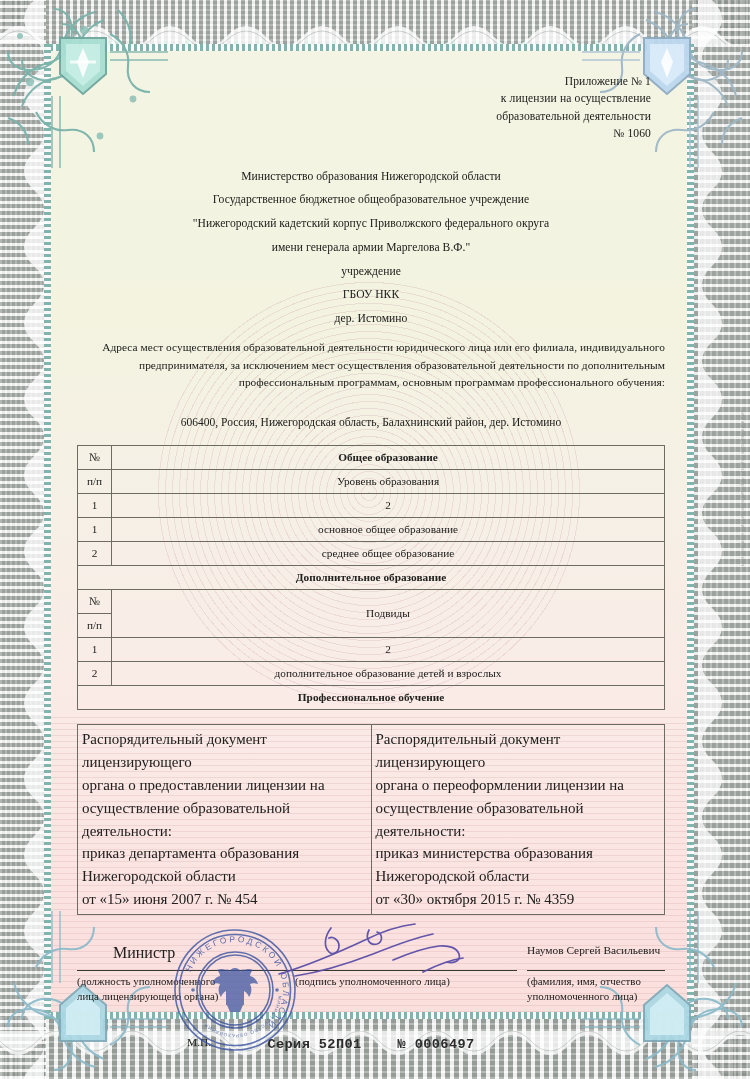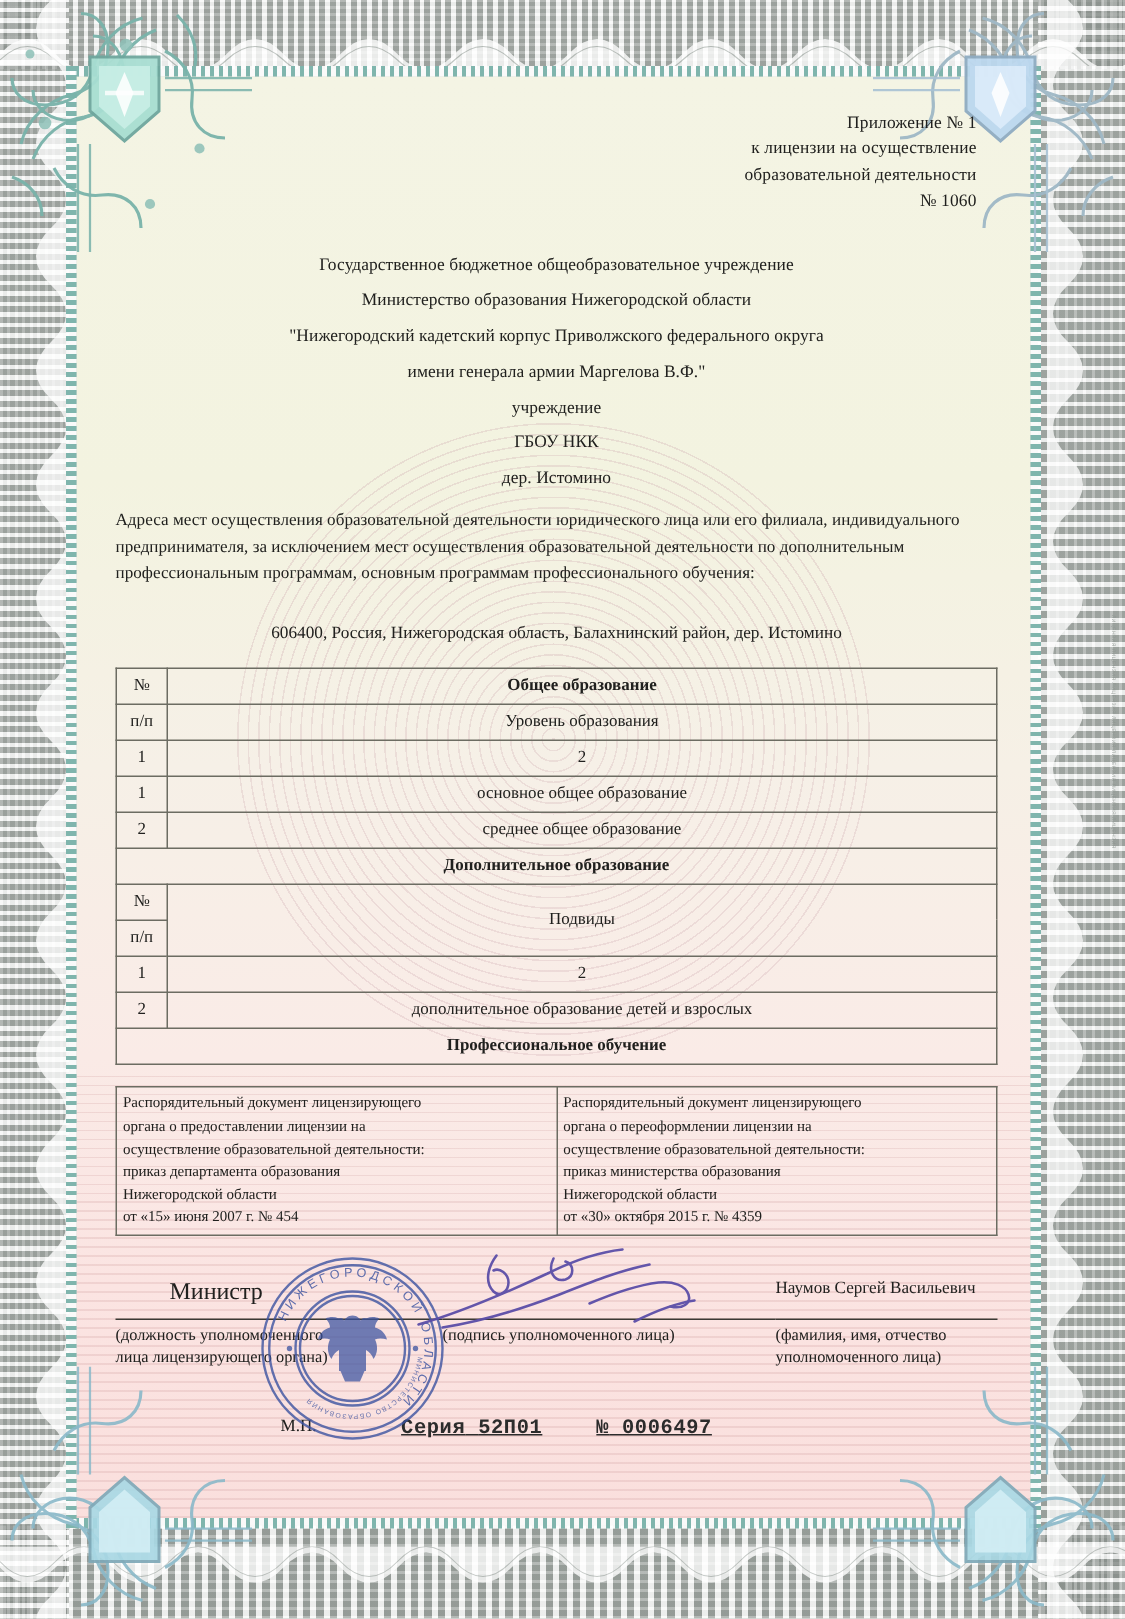--- a/index.html
+++ b/index.html
@@ -135,21 +135,21 @@
     line-height: 1.5;
     margin: 8px 14px 0 0;
     letter-spacing: .1px;
   }
 
   .org-block { text-align: center; margin-top: 22px; }
   .org-block div { line-height: 2.05; font-size: 11.6px; letter-spacing: .05px; }
 
   .addr-para {
     margin-top: 8px;
-    text-align: left;
+    text-align: right;
     font-size: 11.4px;
     line-height: 1.56;
     letter-spacing: .02px;
   }
   .addr-line {
     margin-top: 22px;
     font-size: 11.5px;
     text-align: center;
   }
 
@@ -168,50 +168,49 @@
   }
   .numcol { width: 34px; text-align: center; }
   .ctr    { text-align: center; }
   .bold   { font-weight: bold; font-family: Liberation Serif, serif; }
   .tall   { height: 23px; }
 
   .twocol td {
     vertical-align: top;
     padding: 5px 7px 8px 7px;
     line-height: 1.52;
-    font-size: 10px;
+    font-size: 15px;
     width: 50%;
   }
 
   
   .sigwrap { margin-top: 27px; position: relative; }
   .sigrow  { display: flex; align-items: flex-start; }
   .sig-left   { width: 218px; }
   .sig-mid    { width: 222px; }
-  .sig-right  { flex: 1; }
+  .sig-right  { flex: 1; margin-left: 10px; }
 
   .sig-title  { font-size: 16px; height: 28px; margin-left: 36px; }
   .sig-name   { font-size: 11.4px; height: 28px; text-align: left; }
   .sig-line   { border-top: 1px solid #3a3a34; height: 0; margin-bottom: 3px; }
   .sig-cap    { font-size: 10.9px; line-height: 1.38; }
 
   .mp { margin-top: 30px; font-size: 11.4px; padding-left: 110px; }
 
   .serial {
     margin-top: -16px;
     text-align: center;
     display: flex;
     justify-content: center;
     gap: 36px;
     font-family: "Liberation Mono", monospace;
     font-size: 13.6px;
     font-weight: bold;
     color: #2c2c2c;
     letter-spacing: .4px;
-    text-decoration: underline;
   }
 
   
   .seal {
     position: absolute;
     left: 96px; top: -14px;
     width: 124px; height: 124px;
     z-index: 14;
     pointer-events: none;
     opacity: .88;
@@ -369,22 +368,22 @@
 <div class="content">
 
   <div class="doc-header">
     <div>Приложение № 1</div>
     <div>к лицензии на осуществление</div>
     <div>образовательной деятельности</div>
     <div>№ 1060</div>
   </div>
 
   <div class="org-block">
+    <div>Министерство образования Нижегородской области</div>
     <div>Государственное бюджетное общеобразовательное учреждение</div>
-    <div>Министерство образования Нижегородской области</div>
     <div>"Нижегородский кадетский корпус Приволжского федерального округа</div>
     <div>имени генерала армии Маргелова В.Ф."</div>
     <div>учреждение</div>
     <div>ГБОУ НКК</div>
     <div>дер. Истомино</div>
   </div>
 
   <div class="addr-para">Адреса мест осуществления образовательной деятельности юридического лица или его филиала, индивидуального предпринимателя, за исключением мест осуществления образовательной деятельности по дополнительным профессиональным программам, основным программам профессионального обучения:</div>
 
   <div class="addr-line">606400, Россия, Нижегородская область, Балахнинский район, дер. Истомино</div>

